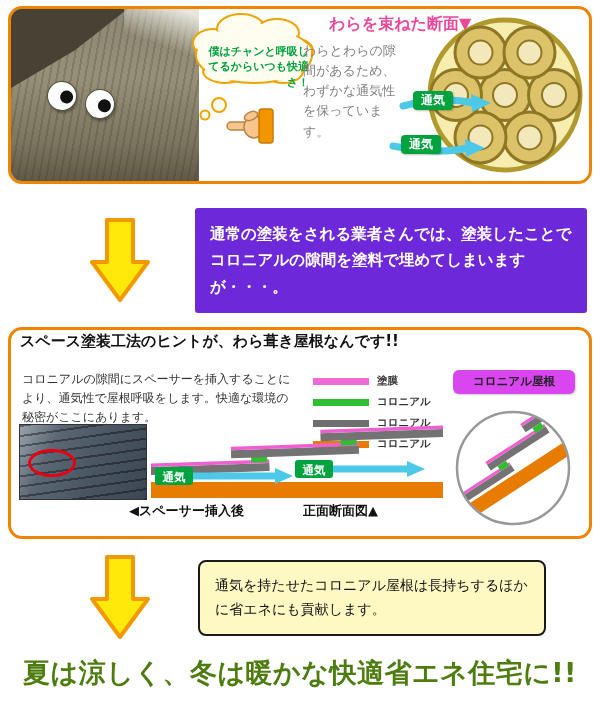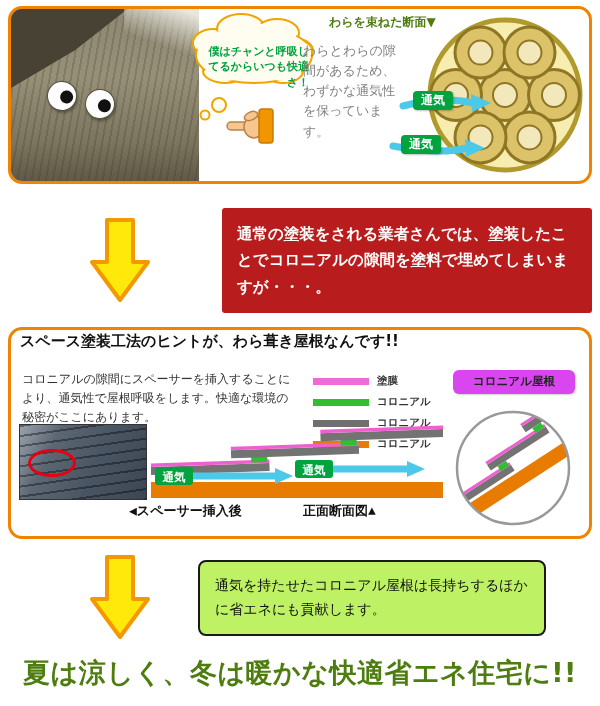--- a/index.html
+++ b/index.html
@@ -54,21 +54,21 @@
   .bubble-svg { position:absolute; left:178px; top:4px; }
   .bubble-text {
     position:absolute; left:192px; top:24px; width:106px;
     font-size:11px; font-weight:bold; line-height:1.4;
     color:#00a33e; text-align:right;margin-top:11px;
   }
   .hand-svg { position:absolute; left:214px; top:96px; }
 
   .straw-heading {
     position:absolute; left:318px; top:5px;
-    font-size:12px; font-weight:bold; color:#4d7c0f;
+    font-size:16px; font-weight:bold; color:#ec4899;
   }
   .straw-body {
     position:absolute; left:292px; top:32px; width:102px;
     font-size:13px; line-height:1.55; color:#828282;
   }
   .bundle-svg { position:absolute; right:4px; top:6px; }
 
   .vent-badge {
     position:absolute; width:40px; height:19px; border-radius:4px;
     background:#00a33e; color:#fff; font-size:12px; font-weight:bold;
@@ -79,28 +79,28 @@
   .vent-badge-a { left:402px; top:82px; }
   .vent-b-svg { position:absolute; left:378px; top:124px; }
   .vent-badge-b { left:390px; top:126px; }
 
   
   .step-row { display:flex; align-items:center; margin:0 8px; }
   .step-row-1 { margin-top:24px; }
   .step-row-2 { margin-top:16px; }
   .down-arrow { flex:0 0 auto; margin-left:80px; }
   .callout-red {
-    margin-left:70px; width:392px;
-    background:#b91c1c; color:#fff;
+    margin-left:43px; width:392px;
+    background:#6d28d9; color:#fff;
     font-size:15.5px; font-weight:bold; line-height:1.7;
     padding:13px 15px; border-radius:3px;
   }
   .callout-white {
     margin-left:46px; width:348px;
-    background:#bef264; color:#111;
+    background:#fef9c3; color:#111;
     border:2px solid #1a1a1a; border-radius:8px;
     font-size:14px; line-height:1.7; font-weight:500;
     padding:12px 15px;
   }
 
   
   .hint-title {
     position:absolute; left:9px; top:2px;
     font-size:15px; font-weight:bold; color:#111;
   }
@@ -128,21 +128,21 @@
       repeating-linear-gradient(172deg, rgba(0,0,0,.38) 0 2px, rgba(0,0,0,0) 2px 10px),
       linear-gradient(115deg,#9aa3ab 0%,#5c6774 26%,#4a5563 60%,#3c4653 100%);
     border:1px solid #333;
   }
   .red-highlight {
     position:absolute; left:8px; top:24px; width:48px; height:28px;
     border:3px solid #e60012; border-radius:50%;
   }
   .front-diagram-svg { position:absolute; left:140px; top:92px; }
 
-  .caption { position:absolute; top:172px; font-size:13px; font-weight:bold; color:#111;font-family:Liberation Mono, monospace; }
+  .caption { position:absolute; top:172px; font-size:13px; font-weight:bold; color:#111; }
   .caption-left { left:118px; }
   .caption-right { left:292px; }
 
   
   .headline {
     margin-top:14px; text-align:center; white-space:nowrap;
     font-size:27px; font-weight:bold; letter-spacing:0.5px;
     color:#4d7c0f;
     text-shadow:
       3px 0 0 #fff, -3px 0 0 #fff, 0 3px 0 #fff, 0 -3px 0 #fff,

